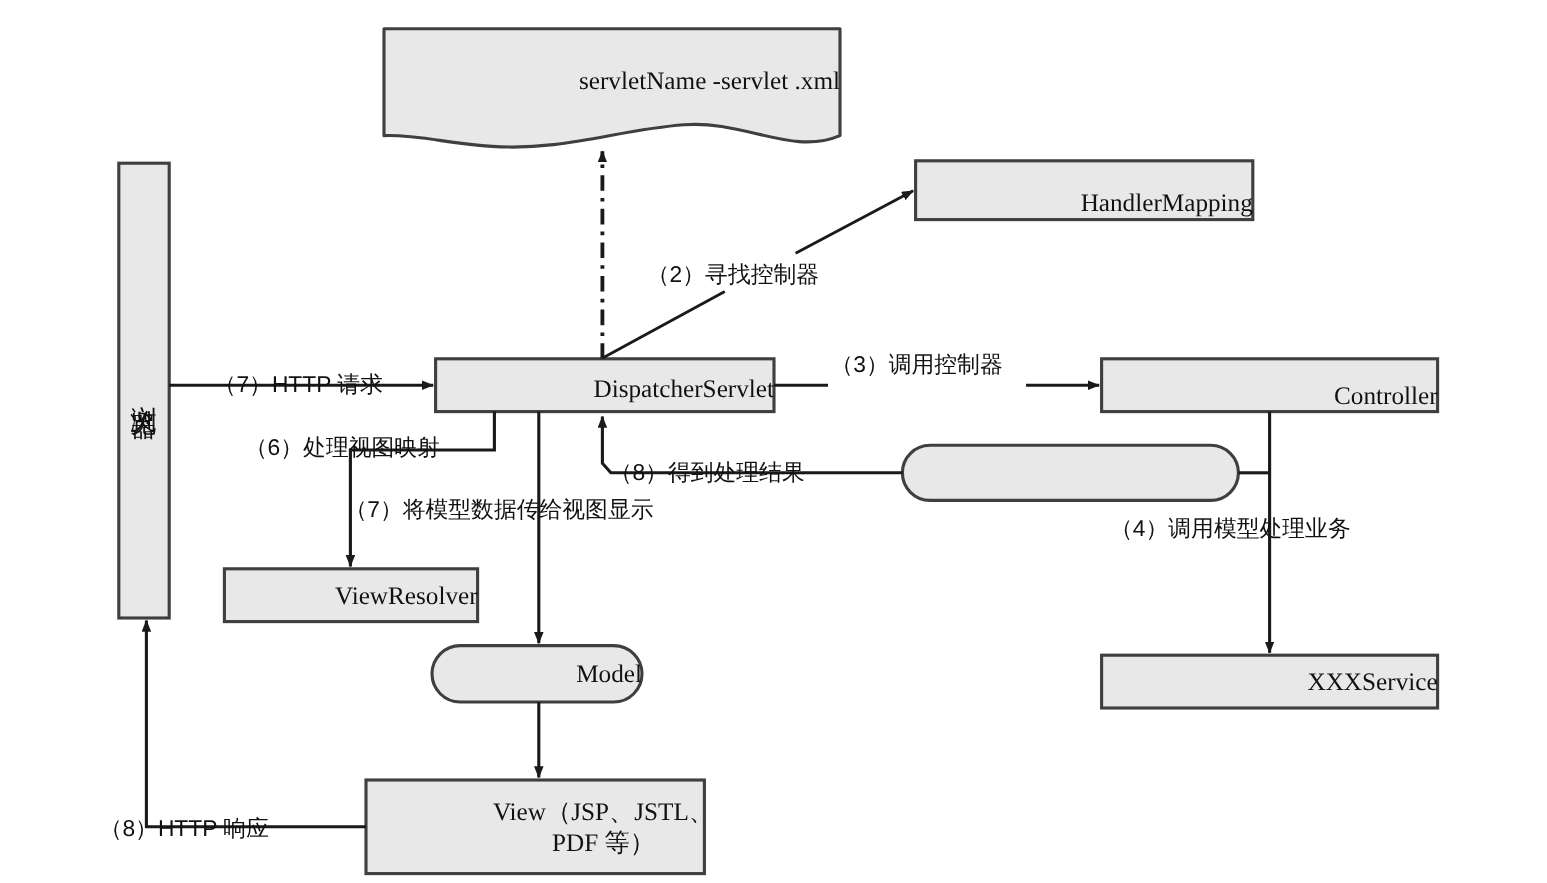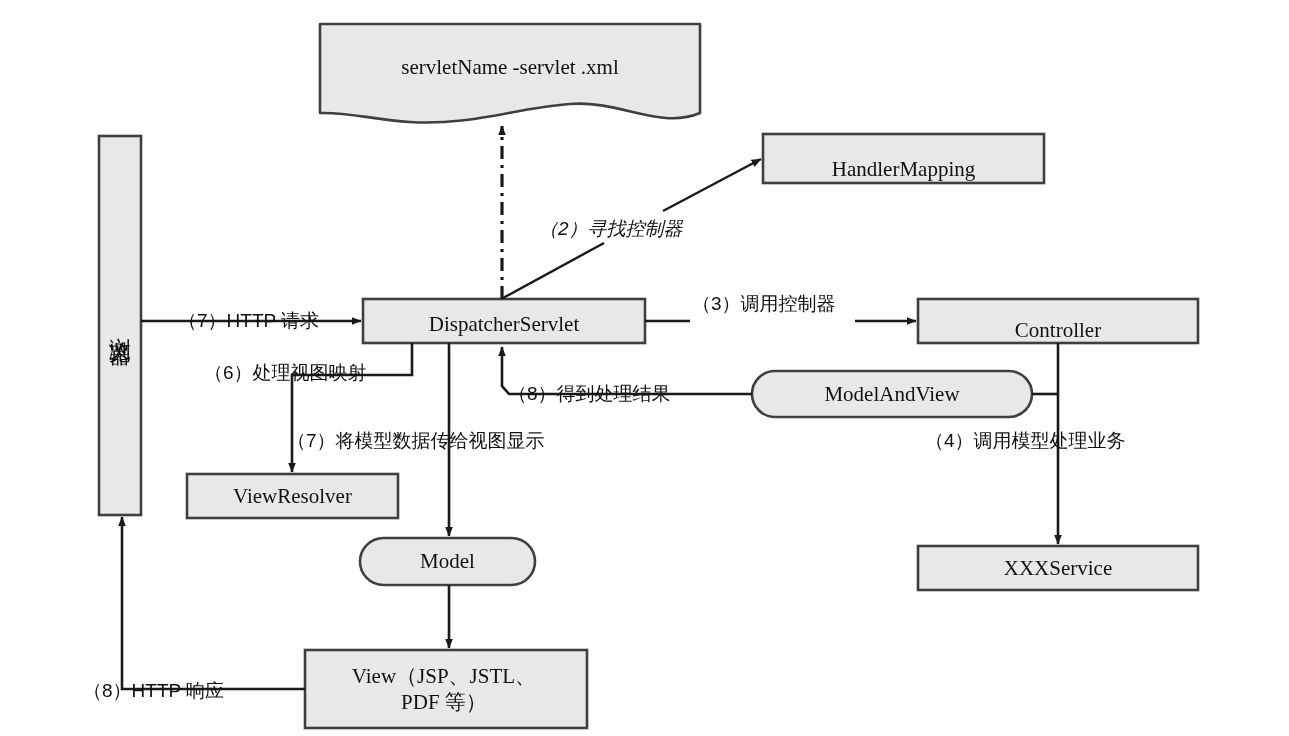--- a/index.html
+++ b/index.html
@@ -22,21 +22,21 @@
     position: absolute;
     left: 0;
     top: 0;
     width: 1289px;
     height: 736px;
   }
   .node-label {
     position: absolute;
     display: flex;
     align-items: center;
-    justify-content: center;
+    justify-content: flex-end;
     text-align: center;
     color: #111111;
     font-family: "Liberation Serif", "DejaVu Serif", serif;
     font-size: 21px;
     line-height: 1.25;
     pointer-events: none;
     white-space: pre-line;
   }
   .vlabel {
     position: absolute;
@@ -128,66 +128,63 @@
   </div>
 
   <div class="node-label" style="left:763px; top:150px; width:281px; height:38px;">
     <span>HandlerMapping</span>
   </div>
 
   <div class="node-label" style="left:918px; top:299px; width:280px; height:62px;">
     <span>Controller</span>
   </div>
 
-  <div class="node-label" style="left:752px; top:371px; width:280px; height:46px;">
-    <span>ModelAndView</span>
-  </div>
 
   <div class="node-label" style="left:918px; top:546px; width:280px; height:44px;">
     <span>XXXService</span>
   </div>
 
   <div class="node-label" style="left:187px; top:474px; width:211px; height:44px;">
     <span>ViewResolver</span>
   </div>
 
   <div class="node-label" style="left:360px; top:538px; width:175px; height:47px;">
     <span>Model</span>
   </div>
 
-  <div class="node-label" style="left:306px; top:650px; width:276px; height:78px;">
+  <div class="node-label" style="left:319px; top:650px; width:276px; height:78px;">
     <span>View（JSP、JSTL、
 PDF 等）</span>
   </div>
 
   <div class="edge-label" style="left:178px; top:308px;">
     <span>（7）HTTP 请求</span>
   </div>
 
-  <div class="edge-label" style="left:539px; top:216px;font-style:italic;">
+  <div class="edge-label" style="left:539px; top:216px;">
     <span>（2）寻找控制器</span>
   </div>
 
   <div class="edge-label" style="left:692px; top:291px;">
     <span>（3）调用控制器</span>
   </div>
 
   <div class="edge-label" style="left:925px; top:428px;">
     <span>（4）调用模型处理业务</span>
   </div>
 
   <div class="edge-label" style="left:508px; top:381px;">
     <span>（8）得到处理结果</span>
   </div>
 
   <div class="edge-label" style="left:204px; top:360px;">
     <span>（6）处理视图映射</span>
   </div>
 
-  <div class="edge-label" style="left:287px; top:428px;">
+  <div class="edge-label" style="left:287px; top:412px;">
     <span>（7）将模型数据传给视图显示</span>
   </div>
 
   <div class="edge-label" style="left:47px; top:678px;margin-left:36px;">
     <span>（8）HTTP 响应</span>
   </div>
 
 </div>
 
 </body></html>

